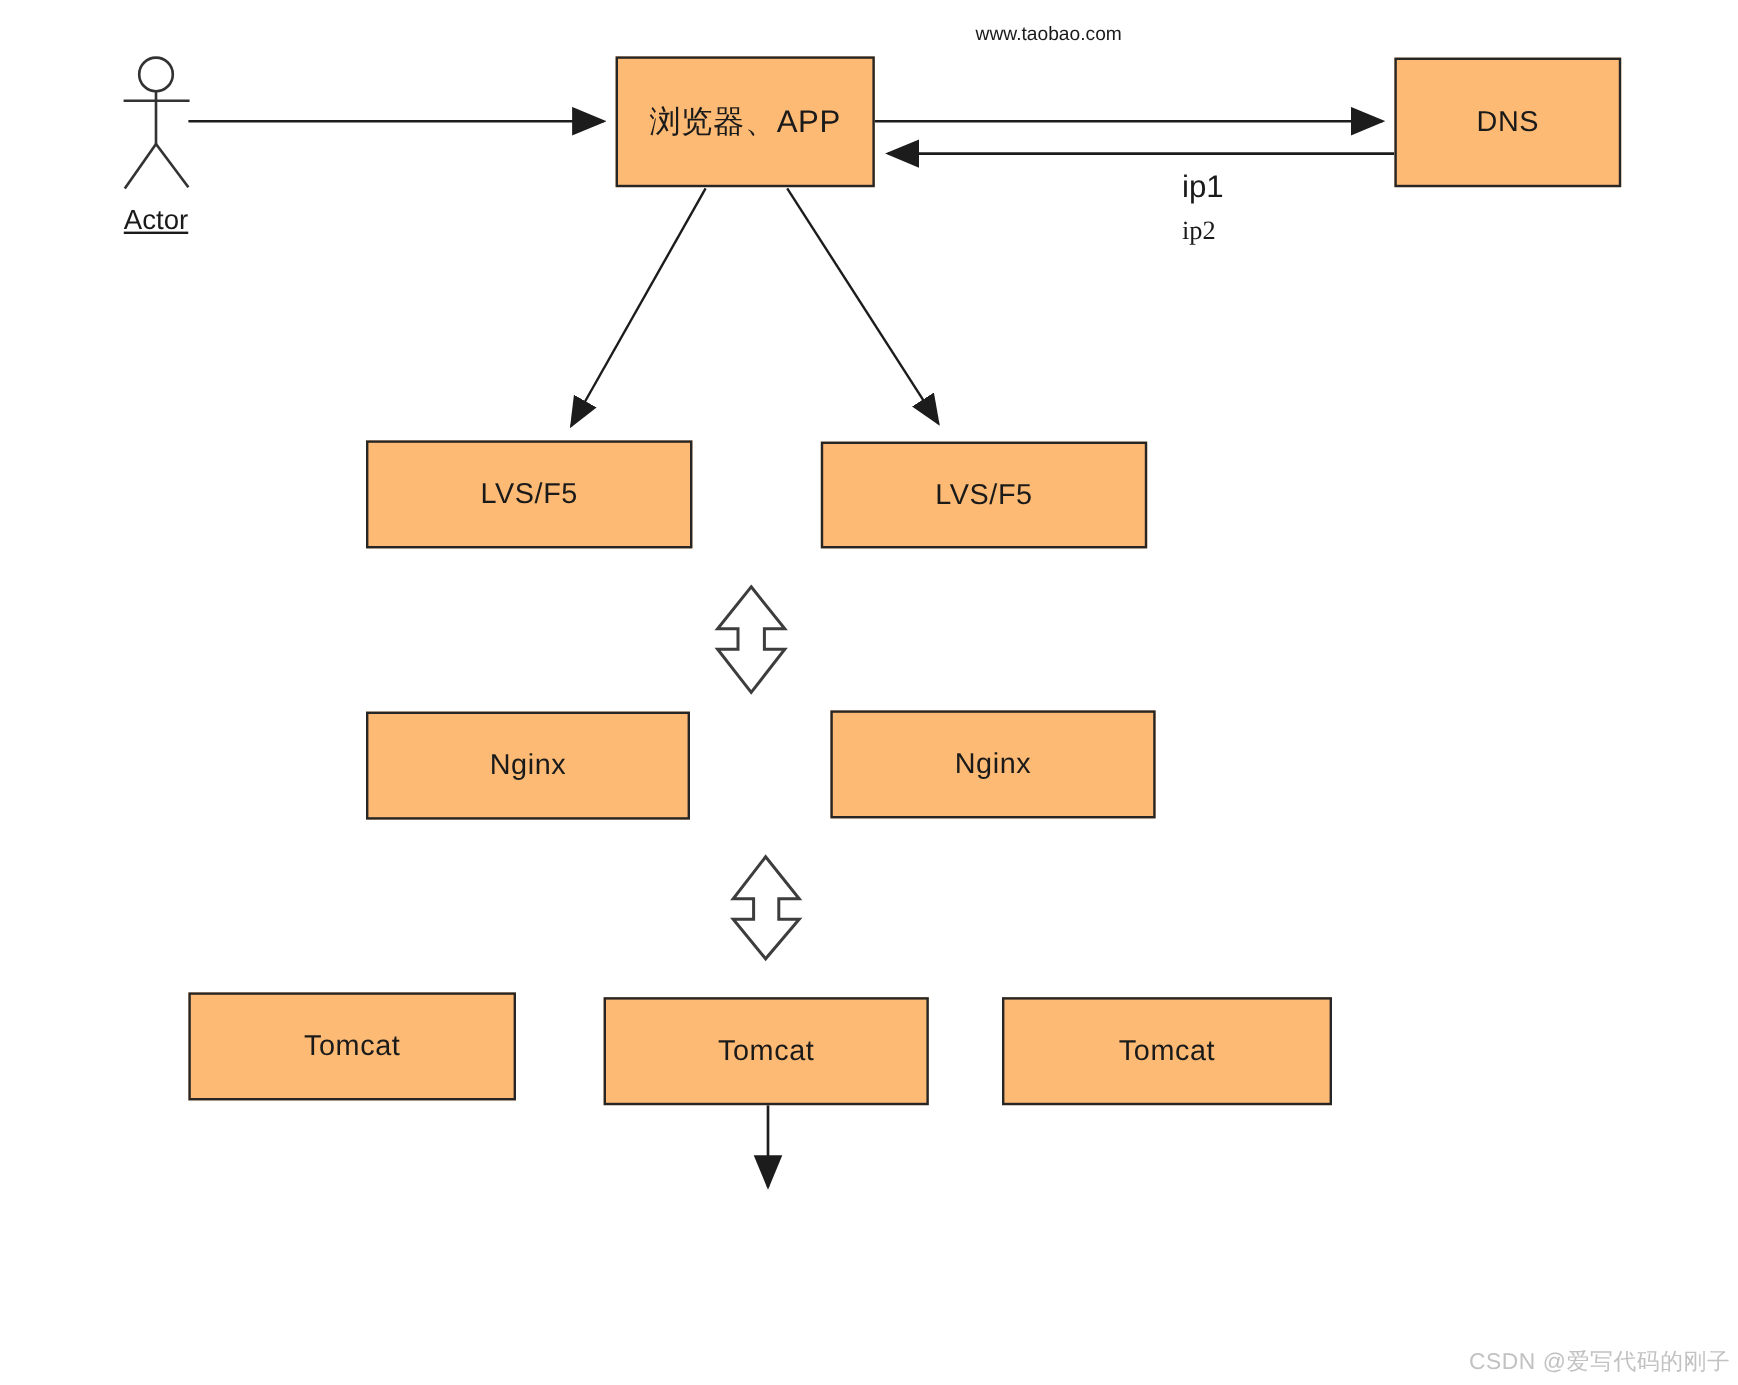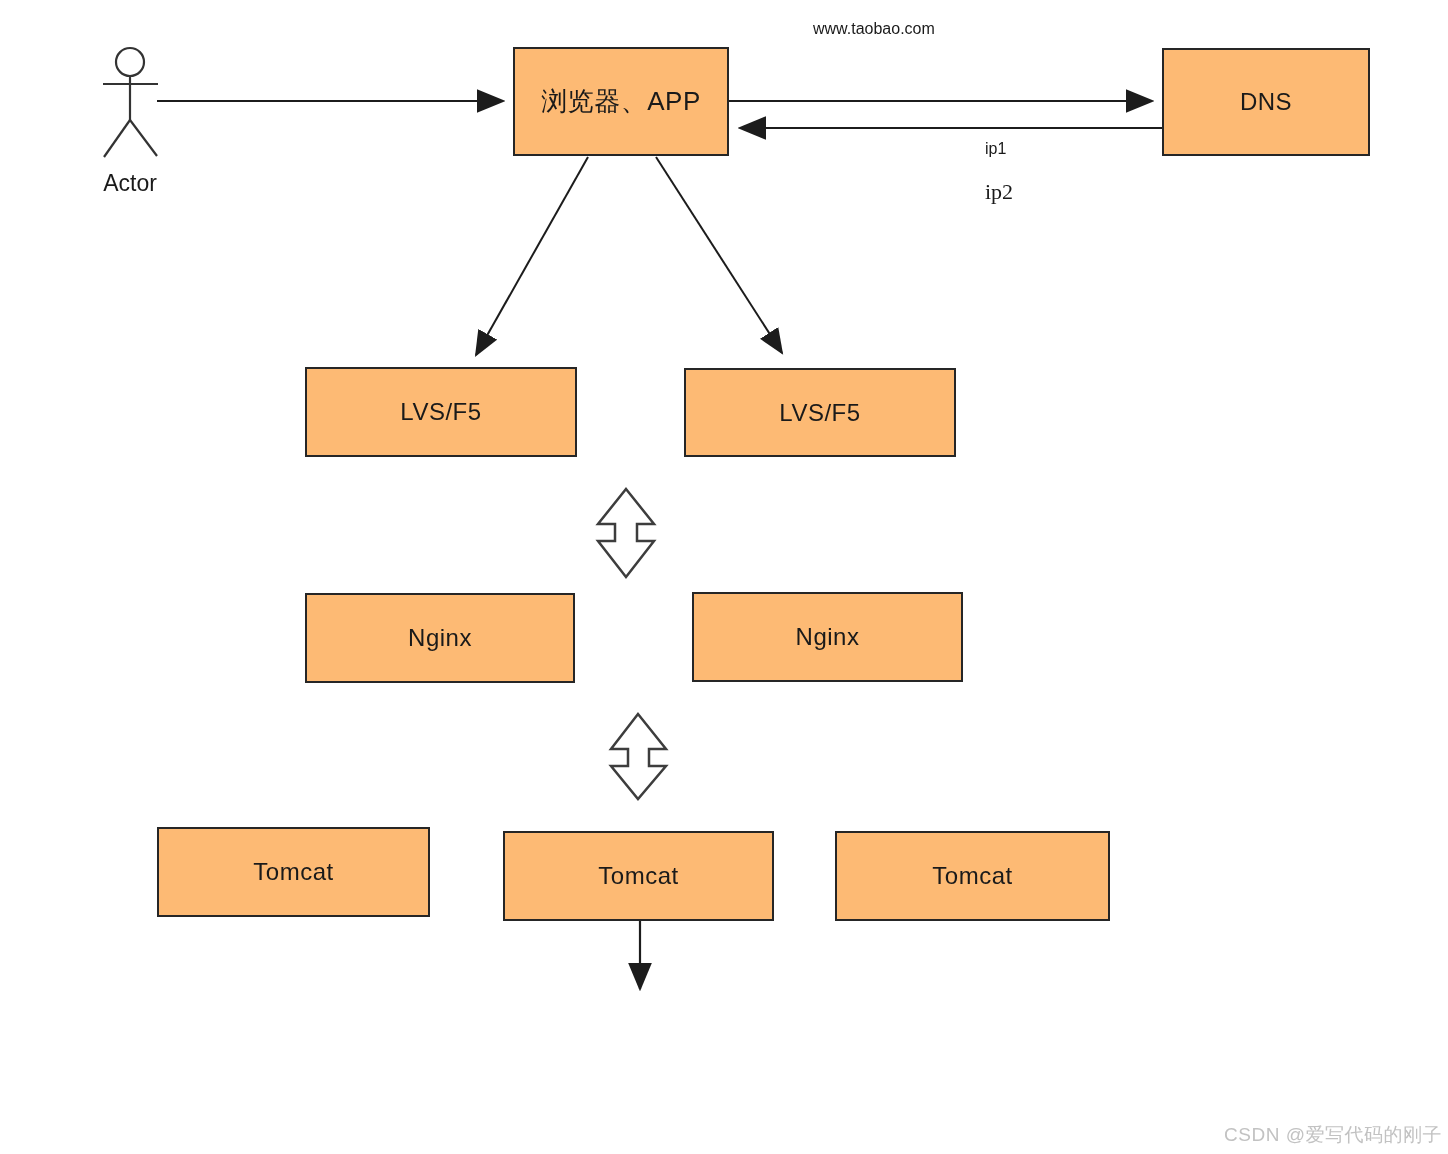--- a/index.html
+++ b/index.html
@@ -14,33 +14,33 @@
   .node{
     position:absolute;
     border:2px solid #262626;
     background:#fdba74;
     display:flex;align-items:center;justify-content:center;
     font-size:24px;color:#1a1a1a;
     box-sizing:border-box;
     letter-spacing:0.5px;
   }
   .node-browser{left:513px;top:47px;width:216px;height:109px;font-size:26px;}
-  .node-dns{left:1162px;top:48px;width:208px;height:108px;}
+  .node-dns{left:1162px;top:48px;width:189px;height:108px;}
   .node-lvs1{left:305px;top:367px;width:272px;height:90px;}
   .node-lvs2{left:684px;top:368px;width:272px;height:89px;}
   .node-nginx1{left:305px;top:593px;width:270px;height:90px;}
   .node-nginx2{left:692px;top:592px;width:271px;height:90px;}
   .node-tomcat1{left:157px;top:827px;width:273px;height:90px;}
   .node-tomcat2{left:503px;top:831px;width:271px;height:90px;}
   .node-tomcat3{left:835px;top:831px;width:275px;height:90px;}
   .node-mysql{left:505px;top:999px;width:270px;height:92px;}
   .free-label{position:absolute;color:#1a1a1a;white-space:nowrap;}
-  .lbl-actor{left:80px;top:170px;width:100px;text-align:center;font-size:23px;}
+  .lbl-actor{left:80px;top:170px;width:100px;text-align:center;font-size:23px;text-decoration:underline;}
   .lbl-domain{left:813px;top:20px;font-size:16px;}
-  .lbl-ip1{left:985px;top:140px;font-size:16px;}
+  .lbl-ip1{left:985px;top:140px;font-size:26px;}
   .lbl-ip2{left:985px;top:179px;font-size:22px;font-family:Liberation Serif, serif;}
   .watermark{
     position:absolute;right:6px;top:1122px;
     font-size:19px;color:#c2c2c2;letter-spacing:0.5px;
   }
 </style>
 </head>
 <body>
 
 <div id="canvas">

